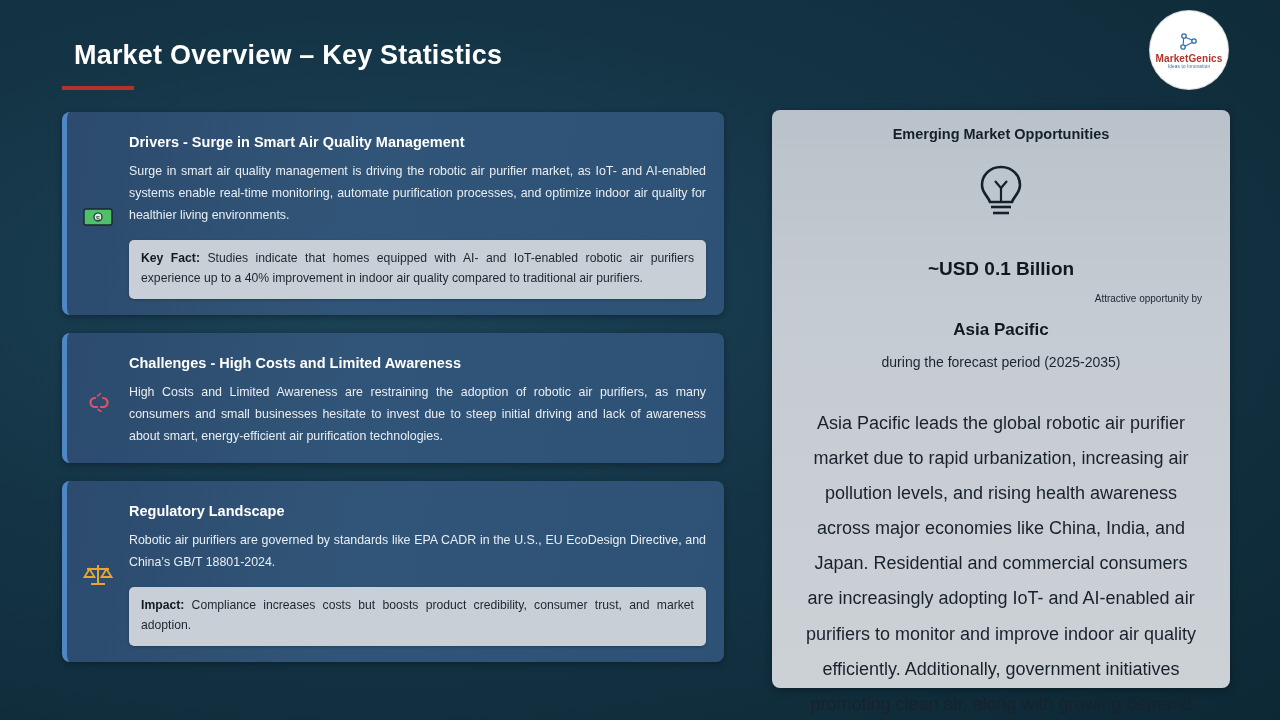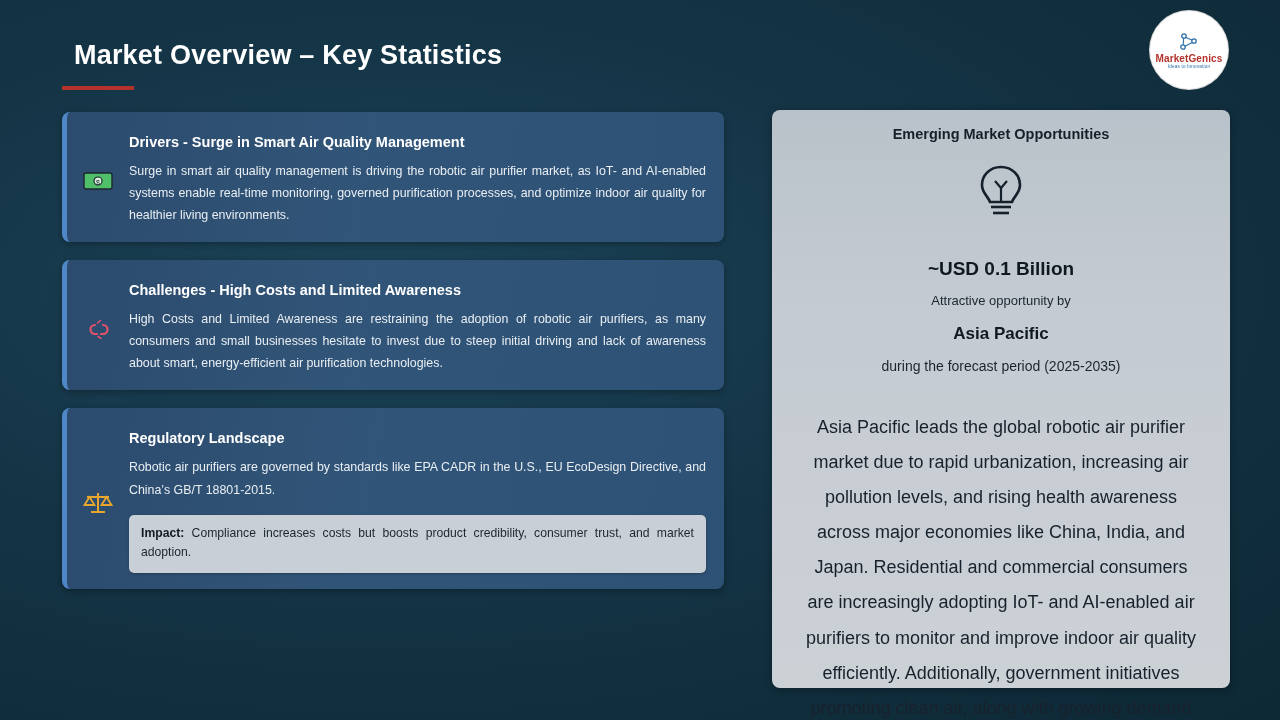--- a/index.html
+++ b/index.html
@@ -143,23 +143,24 @@
     align-items: center;
     height: 76px;
   }
   .rp-value {
     font-size: 19px;
     font-weight: bold;
     margin-top: 26px;
     color: #10191f;
   }
   .rp-sub {
-    font-size: 13px;
+    font-size: 10px;
     margin-top: 13px;
     color: #1b2530;
+    text-align: right;
   }
   .rp-region {
     font-size: 17px;
     font-weight: bold;
     margin-top: 16px;
     color: #10191f;
   }
   .rp-period {
     font-size: 14px;
     margin-top: 14px;
@@ -199,21 +200,24 @@
   <div class="card">
     <div class="card-icon">
       <svg width="30" height="20" viewBox="0 0 30 20">
         <rect x="1" y="2" width="28" height="16" rx="2" fill="#4fbf6a" stroke="#1d2630" stroke-width="1.4"></rect>
         <circle cx="15" cy="10" r="4" fill="#d9f2de" stroke="#1d2630" stroke-width="1.2"></circle>
         <text x="15" y="13.6" font-size="7" text-anchor="middle" fill="#1d2630" font-family="Liberation Sans, sans-serif">$</text>
       </svg>
     </div>
     <div class="card-body">
       <div class="card-title">Drivers - Surge in Smart Air Quality Management</div>
-      <p class="card-text">Surge in smart air quality management is driving the robotic air purifier market, as IoT- and AI-enabled systems enable real-time monitoring, governed purification processes, and optimize indoor air quality for healthier living environments.</p>
+      <p class="card-text">Surge in smart air quality management is driving the robotic air purifier market, as IoT- and AI-enabled systems enable real-time monitoring, automate purification processes, and optimize indoor air quality for healthier living environments.</p>
+      <div class="callout">
+        <b>Key Fact:</b><span> Studies indicate that homes equipped with AI- and IoT-enabled robotic air purifiers experience up to a 40% improvement in indoor air quality compared to traditional air purifiers.</span>
+      </div>
     </div>
   </div>
 
   <div class="card">
     <div class="card-icon">
       <svg width="32" height="20" viewBox="0 0 32 20">
         <path d="M13 6 a4.5 4.5 0 0 0 0 9 h2" fill="none" stroke="#e0536a" stroke-width="2.2" stroke-linecap="round"></path>
         <path d="M21 6 a4.5 4.5 0 0 1 0 9 h-2" fill="none" stroke="#e0536a" stroke-width="2.2" stroke-linecap="round"></path>
         <line x1="15.5" y1="4" x2="18.5" y2="1.5" stroke="#e0536a" stroke-width="1.6" stroke-linecap="round"></line>
         <line x1="16" y1="17.5" x2="19" y2="19.4" stroke="#e0536a" stroke-width="1.6" stroke-linecap="round"></line>
@@ -230,21 +234,21 @@
       <svg width="30" height="26" viewBox="0 0 30 26">
         <line x1="15" y1="3" x2="15" y2="22" stroke="#e8a62e" stroke-width="2"></line>
         <line x1="4" y1="7" x2="26" y2="7" stroke="#e8a62e" stroke-width="2"></line>
         <line x1="8" y1="22" x2="22" y2="22" stroke="#e8a62e" stroke-width="2"></line>
         <path d="M1.5 15 L6.5 7 L11.5 15 Z" fill="none" stroke="#e8a62e" stroke-width="1.8"></path>
         <path d="M18.5 15 L23.5 7 L28.5 15 Z" fill="none" stroke="#e8a62e" stroke-width="1.8"></path>
       </svg>
     </div>
     <div class="card-body">
       <div class="card-title">Regulatory Landscape</div>
-      <p class="card-text">Robotic air purifiers are governed by standards like EPA CADR in the U.S., EU EcoDesign Directive, and China’s GB/T 18801-2015.</p>
+      <p class="card-text">Robotic air purifiers are governed by standards like EPA CADR in the U.S., EU EcoDesign Directive, and China’s GB/T 18801-2024.</p>
       <div class="callout">
         <b>Impact:</b><span> Compliance increases costs but boosts product credibility, consumer trust, and market adoption.</span>
       </div>
     </div>
   </div>
 
 </div>
 
 <div class="right-panel">
   <div class="rp-title">Emerging Market Opportunities</div>

